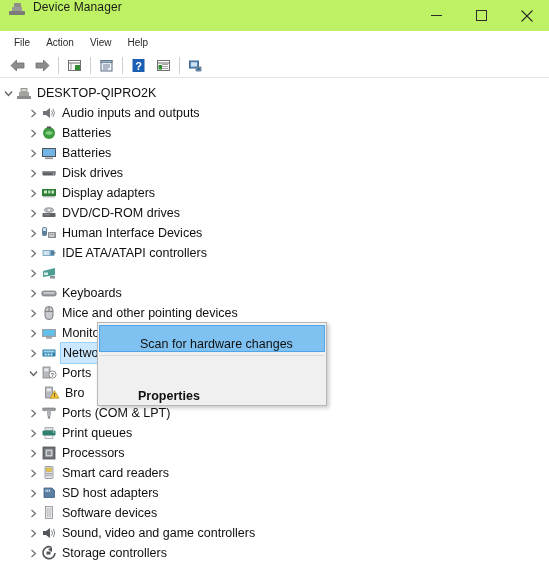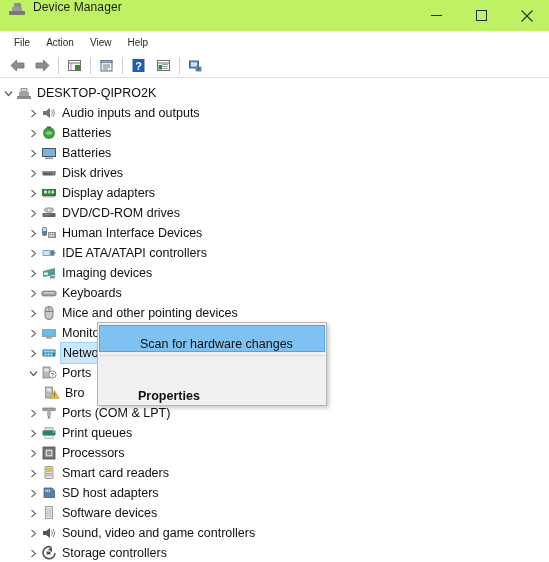--- a/index.html
+++ b/index.html
@@ -441,21 +441,20 @@
           <path d="M2.5 1 L6.5 4.5 L2.5 8" fill="none" stroke="#6e6e6e" stroke-width="1.2"></path>
         </svg>
     </div>
     <div class="icon">
       <svg width="16" height="16" viewBox="0 0 16 16">
         <path d="M2 6 L14 3 L14 10 L2 12 Z" fill="#4f9e93"></path>
         <rect x="3" y="7.5" width="4" height="2.5" fill="#d6ecea"></rect>
         <rect x="9" y="11" width="5" height="2.5" fill="#8d9297"></rect>
       </svg>
     </div>
-    <div class="label">Imaging devices</div>
   </div>
 
   <div class="row lvl1">
     <div class="chev">
       <svg width="9" height="9" viewBox="0 0 9 9">
           <path d="M2.5 1 L6.5 4.5 L2.5 8" fill="none" stroke="#6e6e6e" stroke-width="1.2"></path>
         </svg>
     </div>
     <div class="icon">
       <svg width="16" height="16" viewBox="0 0 16 16">

